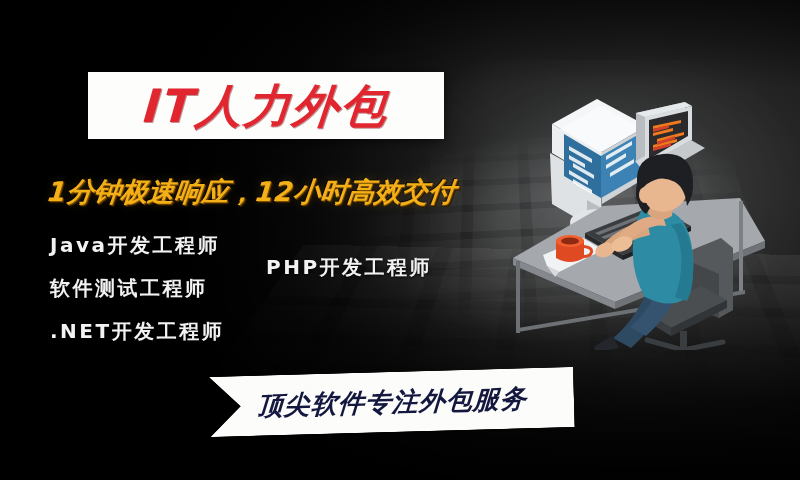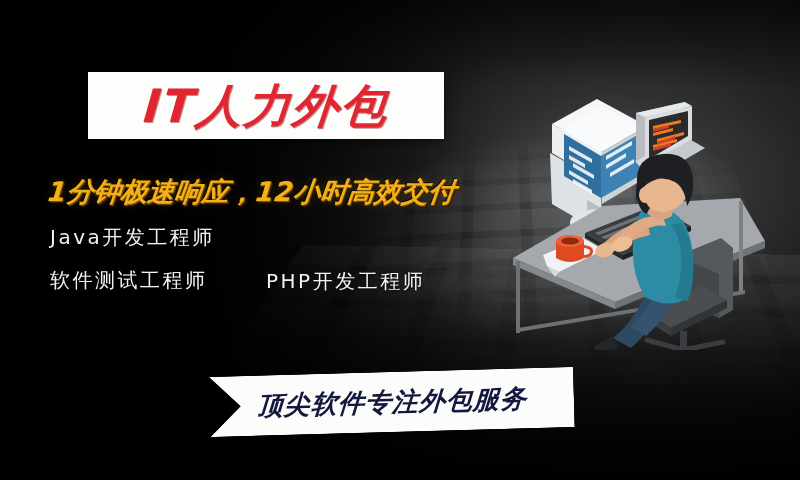--- a/index.html
+++ b/index.html
@@ -120,21 +120,22 @@
   
   .joblist {
     position: absolute;
     left: 50px;
     top: 224px;
     width: 440px;
   }
   .job-row {
     display: flex;
     height: 43px;
-    align-items: flex-start;
+    align-items: center;
+    font-weight: bold;
   }
   .job-cell {
     color: #f2f2f2;
     font-size: 20px;
     letter-spacing: 2.5px;
     white-space: nowrap;
     text-shadow: 0 1px 3px rgba(0,0,0,.85);
   }
   .job-cell.c1 { width: 216px; }
   .job-cell.c2 { width: 224px; margin-top: 44px; }
@@ -326,20 +327,21 @@
 
   <div class="joblist">
     <div class="job-row">
       <div class="job-cell c1">Java开发工程师</div>
       <div class="job-cell c2">PHP开发工程师</div>
     </div>
     <div class="job-row">
       <div class="job-cell c1">软件测试工程师</div>
     </div>
     <div class="job-row">
+      <div class="job-cell c1">.NET开发工程师</div>
     </div>
   </div>
 
   <div class="ribbon-wrap">
     <div class="ribbon"></div>
     <div class="ribbon-inner">
       <div class="ribbon-text">顶尖软件专注外包服务</div>
     </div>
   </div>
 

